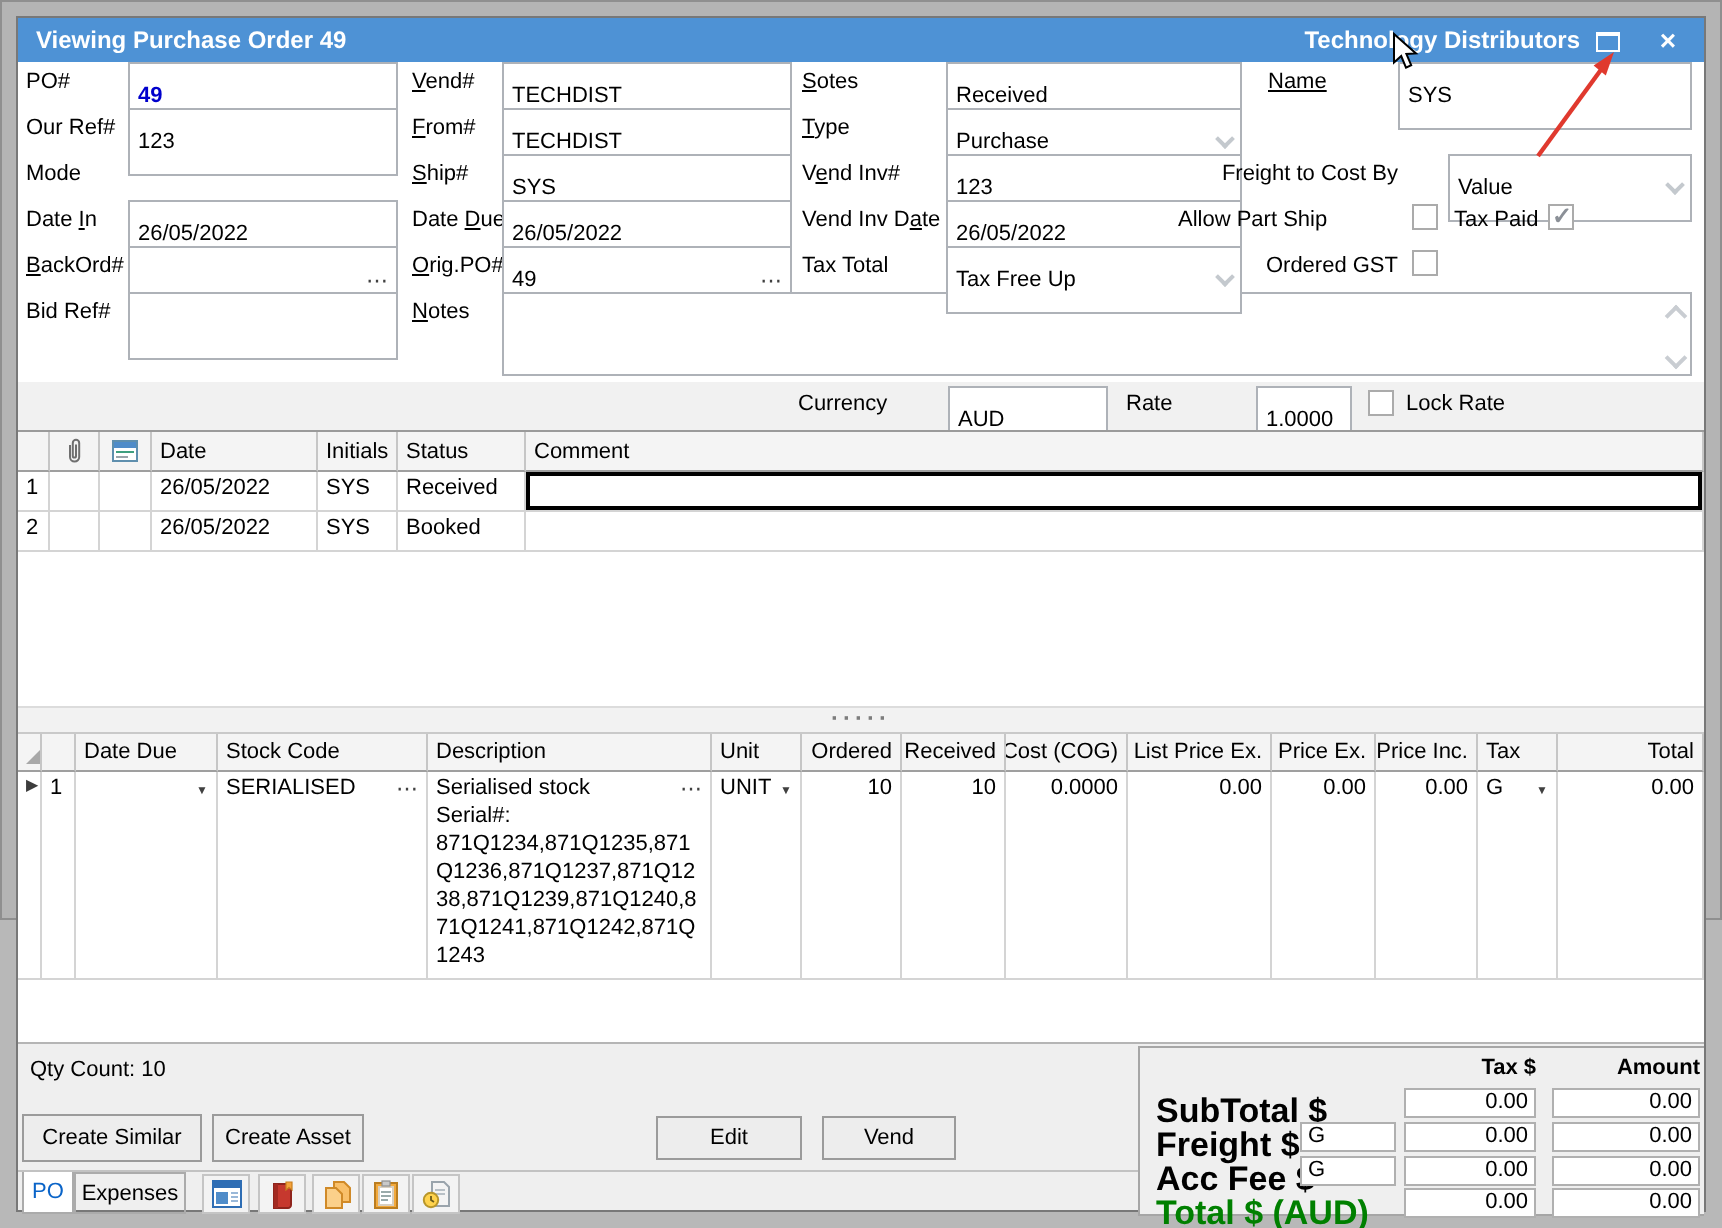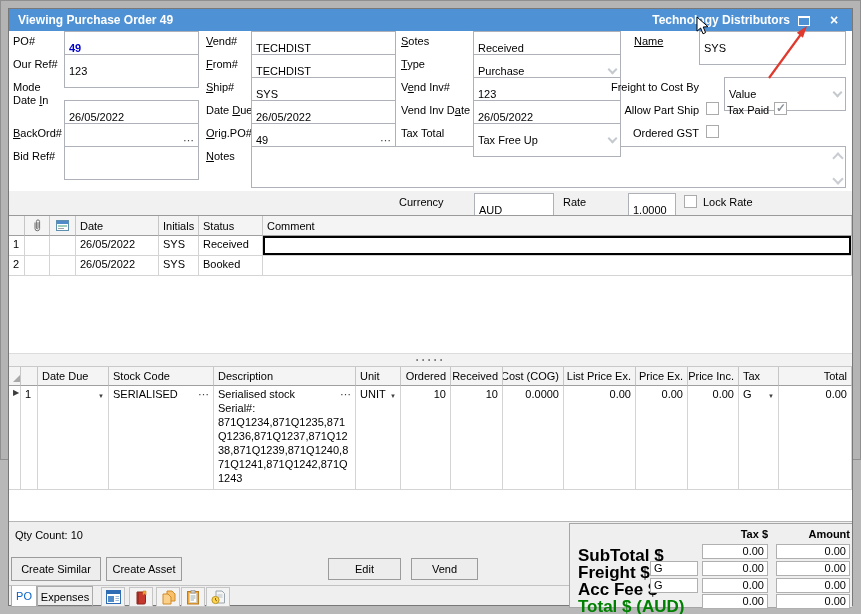--- a/index.html
+++ b/index.html
@@ -82,21 +82,21 @@
 
   <span class="lbl" style="left:4px;top:26px"><span>PO#</span></span>
   <div class="fld" style="left:55px;top:22px;width:135px">
         <span class="v-blue">49</span>
       </div>
   <span class="lbl" style="left:4px;top:49px"><span>Our Ref#</span></span>
   <div class="fld" style="left:55px;top:45px;width:135px">
         <span>123</span>
       </div>
   <span class="lbl" style="left:4px;top:72px"><span>Mode</span></span>
-  <span class="lbl" style="left:4px;top:85px"><span>Date </span><span class="mn">I</span><span>n</span></span>
+  <span class="lbl" style="left:4px;top:95px"><span>Date </span><span class="mn">I</span><span>n</span></span>
   <div class="fld" style="left:55px;top:91px;width:135px">
         <span>26/05/2022</span>
       </div>
   <span class="lbl" style="left:4px;top:118px"><span class="mn">B</span><span>ackOrd#</span></span>
   <div class="fld" style="left:55px;top:114px;width:135px">
         <span></span>
         <span class="ell"></span>
       </div>
   <span class="lbl" style="left:4px;top:141px"><span>Bid Ref#</span></span>
   <div class="fld" style="left:55px;top:137px;width:135px">
@@ -156,21 +156,21 @@
 
   <span class="lbl" style="left:625px;top:26px"><span class="mn">Name</span></span>
   <div class="fld" style="left:690px;top:22px;width:147px">
         <span>SYS</span>
       </div>
   <span class="lbl" style="left:580px;top:72px;width:110px;text-align:right"><span>Freight to Cost By</span></span>
   <div class="fld" style="left:715px;top:68px;width:122px">
         <span>Value</span>
         <span class="chev"></span>
       </div>
-  <span class="lbl" style="left:580px;top:95px;width:110px;text-align:right"><span>Allow Part Ship</span></span>
+  <span class="lbl" style="left:580px;top:95px;width:110px;text-align:left"><span>Allow Part Ship</span></span>
   <span class="cb" style="left:697px;top:93px"></span>
   <span class="lbl" style="left:718px;top:95px"><span>Tax Paid</span></span>
   <span class="cb checked" style="left:765px;top:93px"></span>
   <span class="lbl" style="left:580px;top:118px;width:110px;text-align:right"><span>Ordered GST</span></span>
   <span class="cb" style="left:697px;top:116px"></span>
 
   <div class="currency-strip"></div>
   <span class="lbl" style="left:390px;top:187px"><span>Currency</span></span>
   <div class="fld" style="left:465px;top:184px;width:80px;height:17px">
         <span>AUD</span>

